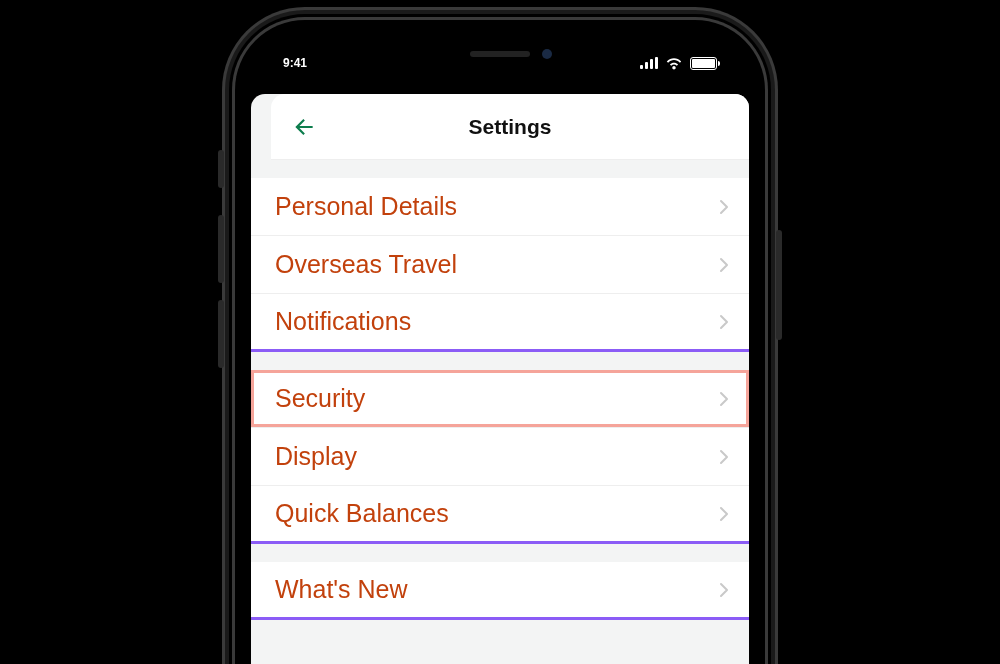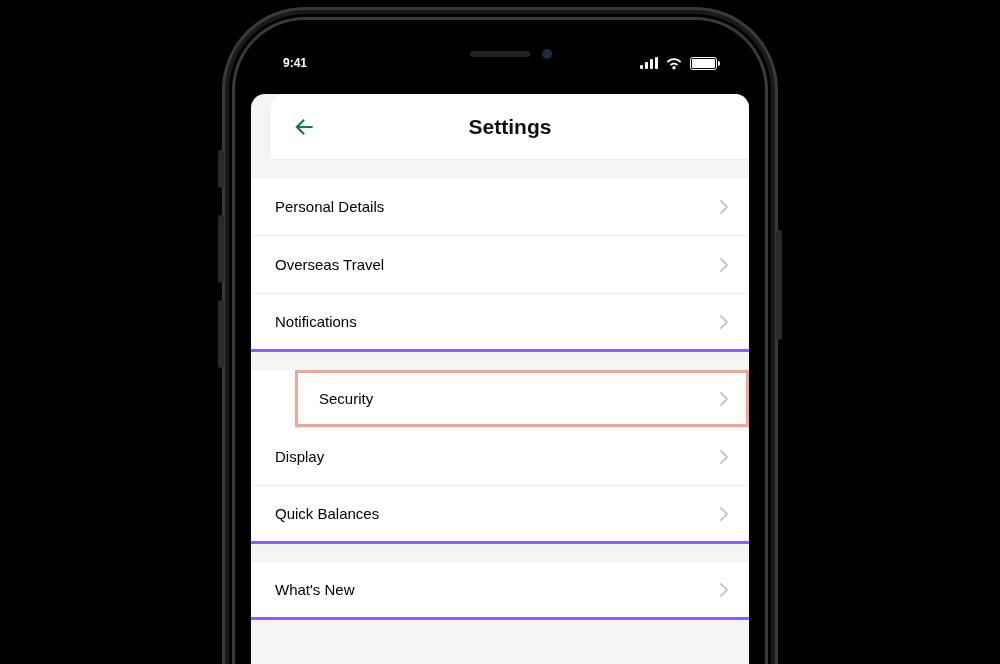--- a/index.html
+++ b/index.html
@@ -137,29 +137,28 @@
       display: flex;
       align-items: center;
       justify-content: space-between;
       padding: 0 20px 0 24px;
       border-bottom: 1px solid #eee;
       cursor: pointer;
       position: relative;
     }
     .row:last-child { border-bottom: 3px solid #8b5cf6; }
     .row-label {
-      font-size: 15px;
-      color: #000000;
+      font-size: 25px;
+      color: #c2410c;
       font-weight: 400;
     }
     .chevron { color: #c9c9c9; }
     .chevron svg { display:block; }
     .row.highlighted {
       box-shadow: inset 0 0 0 3px #f5a49a;
-      margin-left: 44px;
     }
   </style>
 </head>
 <body>
 
 <div class="phone-frame">
   <div class="side-btn mute"></div>
   <div class="side-btn vol-up"></div>
   <div class="side-btn vol-down"></div>
   <div class="side-btn power"></div>

